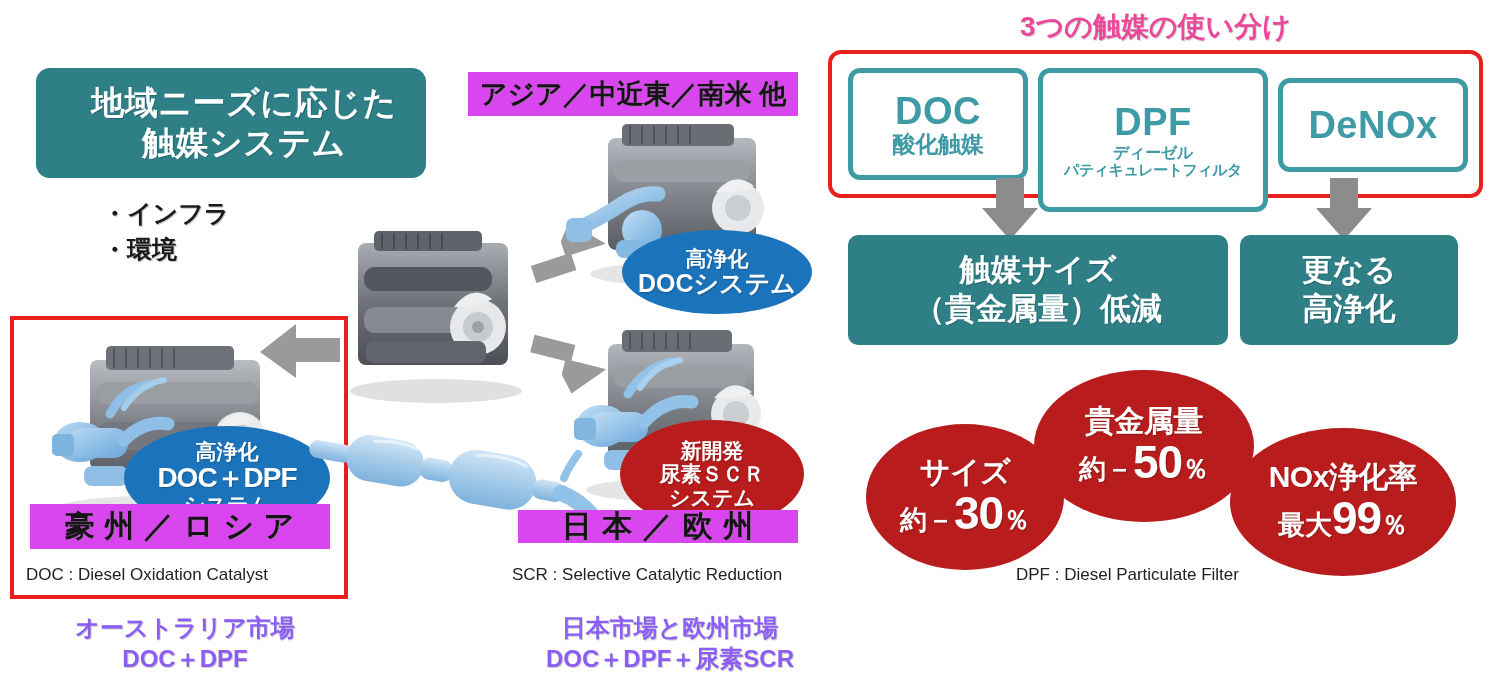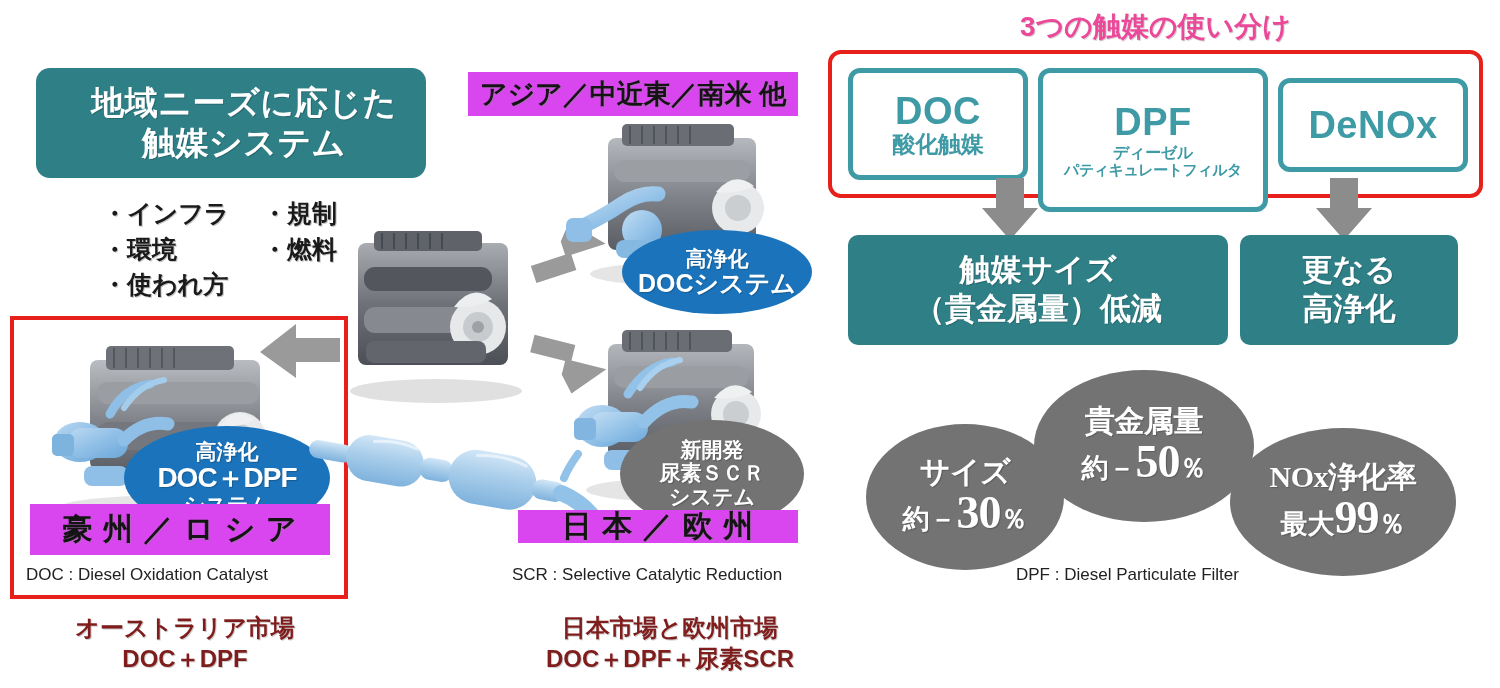--- a/index.html
+++ b/index.html
@@ -45,48 +45,48 @@
     border: 4px solid #e8201c; border-radius: 13px; background: transparent;
   }
 
   
   .band {
     background: #d946ef; color: #141414;
     font-weight: bold; letter-spacing: 1px;
     display: flex; align-items: center; justify-content: center;
     text-shadow: 1px 1px 0 rgba(140,140,140,.45);
   }
-  .band-au  { left: 30px;  top: 504px; width: 300px; height: 51px; font-size: 30px; }
+  .band-au  { left: 30px;  top: 504px; width: 300px; height: 45px; font-size: 30px; font-family: Liberation Serif, serif; }
   .band-jp  { left: 518px; top: 510px; width: 280px; height: 33px; font-size: 30px; }
   .band-asia{ left: 468px; top: 72px;  width: 330px; height: 44px; font-size: 27px; letter-spacing: 0; }
 
   
   .note { font-size: 17px; color: #222; white-space: nowrap; }
   .note-doc { left: 26px;  top: 565px; }
   .note-scr { left: 512px; top: 565px; }
   .note-dpf { left: 1016px; top: 565px; }
 
   
   .caption {
-    font-weight: bold; color: #7f1d1d; text-align: center;
+    font-weight: bold; color: #8b5cf6; text-align: center;
     line-height: 1.3; font-size: 24px; white-space: nowrap;
     text-shadow: 1px 1px 0 rgba(160,160,160,.5);
   }
   .cap-au { left: 20px;  top: 612px; width: 330px; }
   .cap-jp { left: 470px; top: 612px; width: 400px; }
 
   
   .ellipse {
     border-radius: 50%; color: #fff; font-weight: bold;
     display: flex; flex-direction: column; align-items: center; justify-content: center;
     text-align: center; line-height: 1.1;
     text-shadow: 1px 1px 1px rgba(0,0,0,.22);
   }
   .ell-blue { background: #1b74bb; }
-  .ell-pink { background: #737373; font-family: Liberation Serif, serif; }
+  .ell-pink { background: #b91c1c; }
 
   .ell-doc-dpf { left: 124px; top: 426px; width: 206px; height: 104px; font-size: 21px; }
   .ell-doc-dpf .l2 { font-size: 28px; letter-spacing: -1px; }
   .ell-doc-sys { left: 622px; top: 230px; width: 190px; height: 84px; font-size: 21px; }
   .ell-doc-sys .l2 { font-size: 25px; }
   .ell-scr { left: 620px; top: 420px; width: 184px; height: 108px; font-size: 21px; }
 
   .ell-size  { left: 866px;  top: 424px; width: 198px; height: 146px; }
   .ell-metal { left: 1034px; top: 370px; width: 220px; height: 152px; }
   .ell-nox   { left: 1230px; top: 428px; width: 226px; height: 148px; }
@@ -135,25 +135,20 @@
   <div class="abs title-box">
     <span>地域ニーズに応じた</span>
     <span>触媒システム</span>
   </div>
 
   <div class="abs bullets">
     <div class="bl-row">
       <div class="bl-col">
         <div class="bl">・インフラ</div>
         <div class="bl">・環境</div>
-        <div class="bl">・使われ方</div>
-      </div>
-      <div class="bl-col">
-        <div class="bl">・規制</div>
-        <div class="bl">・燃料</div>
       </div>
     </div>
   </div>
 
   <svg class="abs engine-svg" style="left:28px; top:330px; width:300px; height:200px;" viewBox="0 0 300 200">
     <defs>
       <linearGradient id="gmetalL" x1="0" y1="0" x2="0" y2="1">
         <stop offset="0%" stop-color="#b9bcc0"></stop>
           <stop offset="55%" stop-color="#80848a"></stop>
           <stop offset="100%" stop-color="#5d6167"></stop>

